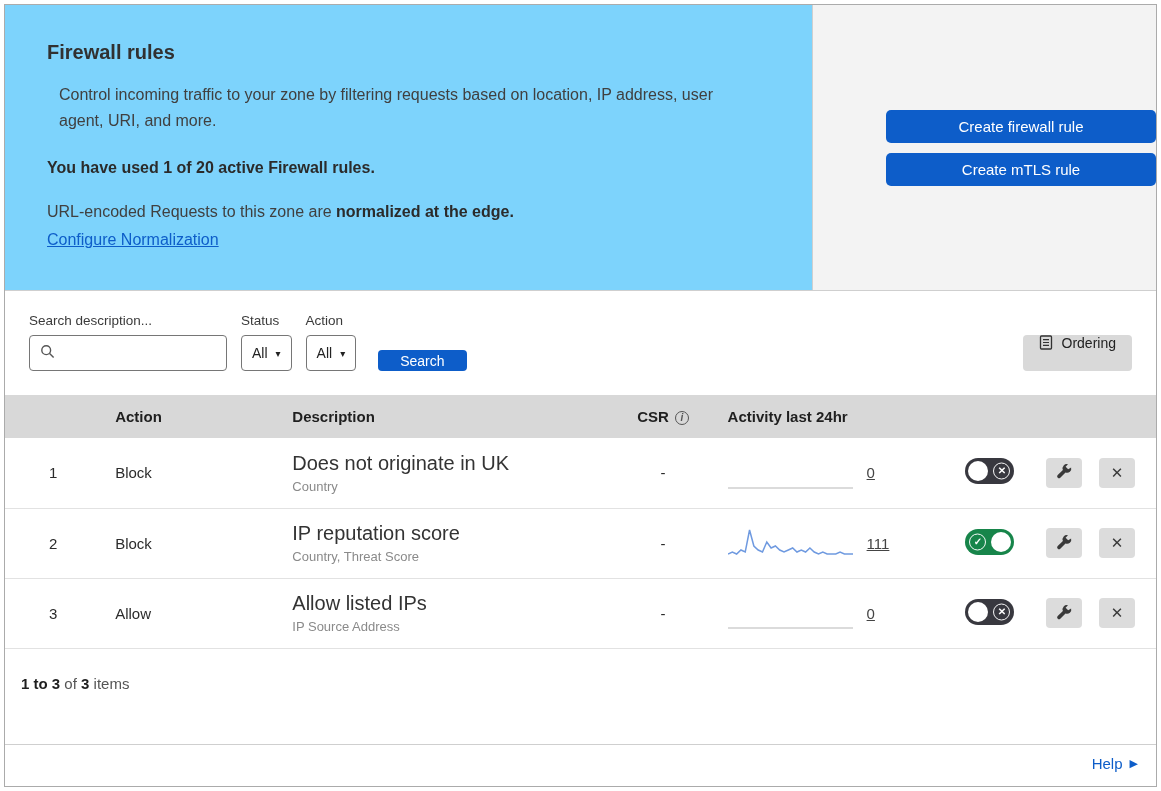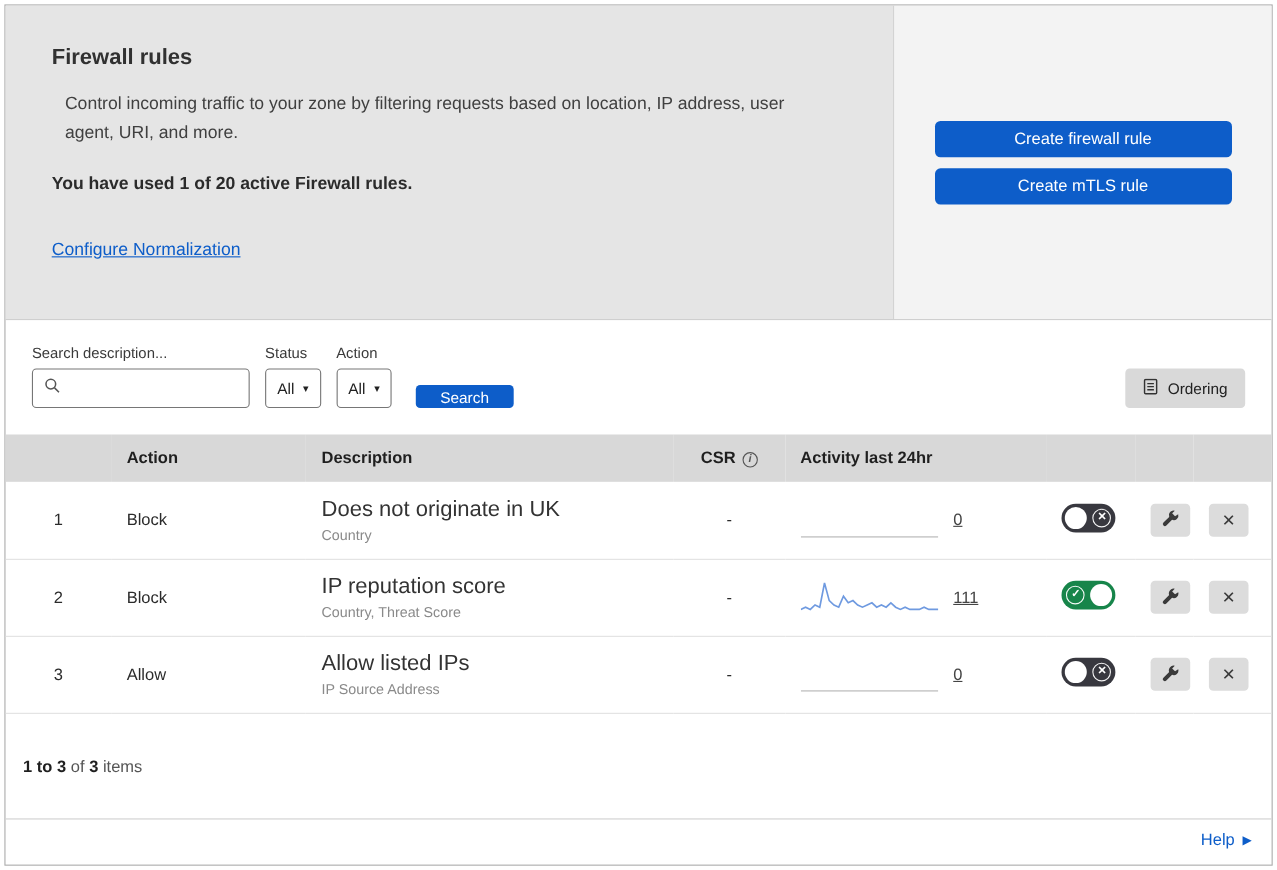--- a/index.html
+++ b/index.html
@@ -9,46 +9,46 @@
     --spark:#6f9ae0;
   }
   *{box-sizing:border-box;}
   html,body{width:1161px;height:791px;margin:0;padding:0;background:#fff;
     font-family:"Liberation Sans","DejaVu Sans",sans-serif;color:#333;}
   .page{width:1153px;height:783px;margin:4px;border:1px solid #ababab;background:#fff;
     display:flex;flex-direction:column;overflow:hidden;}
 
   
   .top-section{display:flex;height:286px;border-bottom:1px solid #cfcfcf;flex:none;}
-  .intro-card{flex:1;background:#e5e5e5;border-right:1px solid #cfcfcf;padding:30px 42px;}
+  .intro-card{flex:1;background:#7dd3fc;border-right:1px solid #cfcfcf;padding:30px 42px;}
   .intro-title{font-size:20px;font-weight:700;color:#313131;margin:6px 0 18px;}
   .intro-desc{font-size:16px;color:#404040;line-height:1.6;max-width:715px;margin:0 12px 26px;}
-  .intro-usage{font-size:16px;font-weight:700;color:#2b2b2b;margin:0 0 42px;}
+  .intro-usage{font-size:16px;font-weight:700;color:#2b2b2b;margin:0 0 26px;}
   .intro-norm{font-size:16px;color:#404040;margin:0 0 10px;}
   .intro-norm b{color:#2b2b2b;}
   .link{color:var(--primary);text-decoration:underline;font-size:16px;cursor:pointer;}
   .actions-panel{width:343px;background:#f3f3f3;display:flex;flex-direction:column;
-    align-items:center;padding-top:105px;gap:10px;}
+    align-items:flex-end;padding-top:105px;gap:10px;}
   .btn-primary{width:270px;height:33px;background:var(--primary);color:#fff;border:none;
     border-radius:5px;font-size:15px;font-family:inherit;cursor:pointer;}
 
   
   .filter-bar{display:flex;align-items:flex-end;gap:14px;padding:22px 24px 24px;flex:none;}
   .filter-group{display:flex;flex-direction:column;gap:7px;justify-content:space-between;}
   .filter-label{font-size:13.5px;color:#3a3a3a;}
   .search-box{width:198px;height:36px;border:1px solid #767676;border-radius:4px;
     display:flex;align-items:center;padding:0 10px;gap:7px;background:#fff;}
   .search-box input{border:none;outline:none;flex:1;min-width:0;font-size:14px;font-family:inherit;}
   .select-box{height:36px;border:1px solid #767676;border-radius:4px;background:#fff;
     display:flex;align-items:center;gap:8px;padding:0 10px;font-size:14px;color:#222;cursor:pointer;}
   .caret{font-size:10px;color:#222;}
   .btn-search{height:21px;padding:0 22px;background:var(--primary);color:#fff;border:none;
     border-radius:4px;font-size:14px;font-family:inherit;margin-left:8px;cursor:pointer;}
   .btn-ordering{margin-left:auto;height:36px;background:#d9d9d9;border:none;border-radius:4px;
-    padding:0 16px;display:flex;align-items:center;gap:9px;font-size:14px;color:#222;
+    padding:0 16px;display:flex;gap:9px;font-size:14px;color:#222;
     font-family:inherit;cursor:pointer;}
 
   
   table.rules{width:100%;border-collapse:collapse;table-layout:fixed;flex:none;}
   thead tr{background:#d8d8d8;}
   th{font-size:15px;font-weight:700;color:#1f1f1f;text-align:left;padding:13px 14px;}
   th.center,td.center{text-align:center;}
   td{padding:12px 14px;border-bottom:1px solid #e2e2e2;vertical-align:middle;font-size:15px;color:#2b2b2b;}
   tbody tr{height:70px;}
   .desc-main{font-size:20px;color:#333;}
@@ -70,37 +70,38 @@
     border:1.5px solid rgba(255,255,255,.95);border-radius:50%;color:#fff;font-size:10px;
     line-height:14px;text-align:center;font-weight:700;}
   .toggle.off .toggle-glyph{right:4px;}
   .toggle.on .toggle-glyph{left:4px;}
   
   .icon-btn{width:36px;height:30px;background:#dcdcdc;border:none;border-radius:4px;
     display:inline-flex;align-items:center;justify-content:center;cursor:pointer;color:#3a3a3a;}
   .icon-btn .x-glyph{font-size:15px;color:#3a3a3a;}
 
   
-  .footer-items{flex:1;padding:40px 16px 16px;font-size:15px;color:#555;border-bottom:1px solid #cfcfcf;}
+  .footer-items{flex:1;padding:26px 16px 16px;font-size:15px;color:#555;border-bottom:1px solid #cfcfcf;}
   .footer-items b{color:#1f1f1f;}
   .help-row{display:flex;justify-content:flex-end;align-items:center;padding:10px 18px 14px;}
   .help-link{color:var(--primary);font-size:15px;display:flex;align-items:center;gap:7px;
     cursor:pointer;text-decoration:none;}
   .help-arrow{font-size:11px;}
 </style>
 </head>
 <body>
 
 <div class="page">
 
   <div class="top-section">
     <div class="intro-card">
       <h1 class="intro-title">Firewall rules</h1>
       <p class="intro-desc">Control incoming traffic to your zone by filtering requests based on location, IP address, user agent, URI, and more.</p>
       <p class="intro-usage">You have used 1 of 20 active Firewall rules.</p>
+      <p class="intro-norm"><span>URL-encoded Requests to this zone are </span><b>normalized at the edge.</b></p>
       <a class="link">Configure Normalization</a>
     </div>
     <div class="actions-panel">
       <button class="btn-primary">Create firewall rule</button>
       <button class="btn-primary">Create mTLS rule</button>
     </div>
   </div>
 
   <div class="filter-bar">
     <div class="filter-group">

